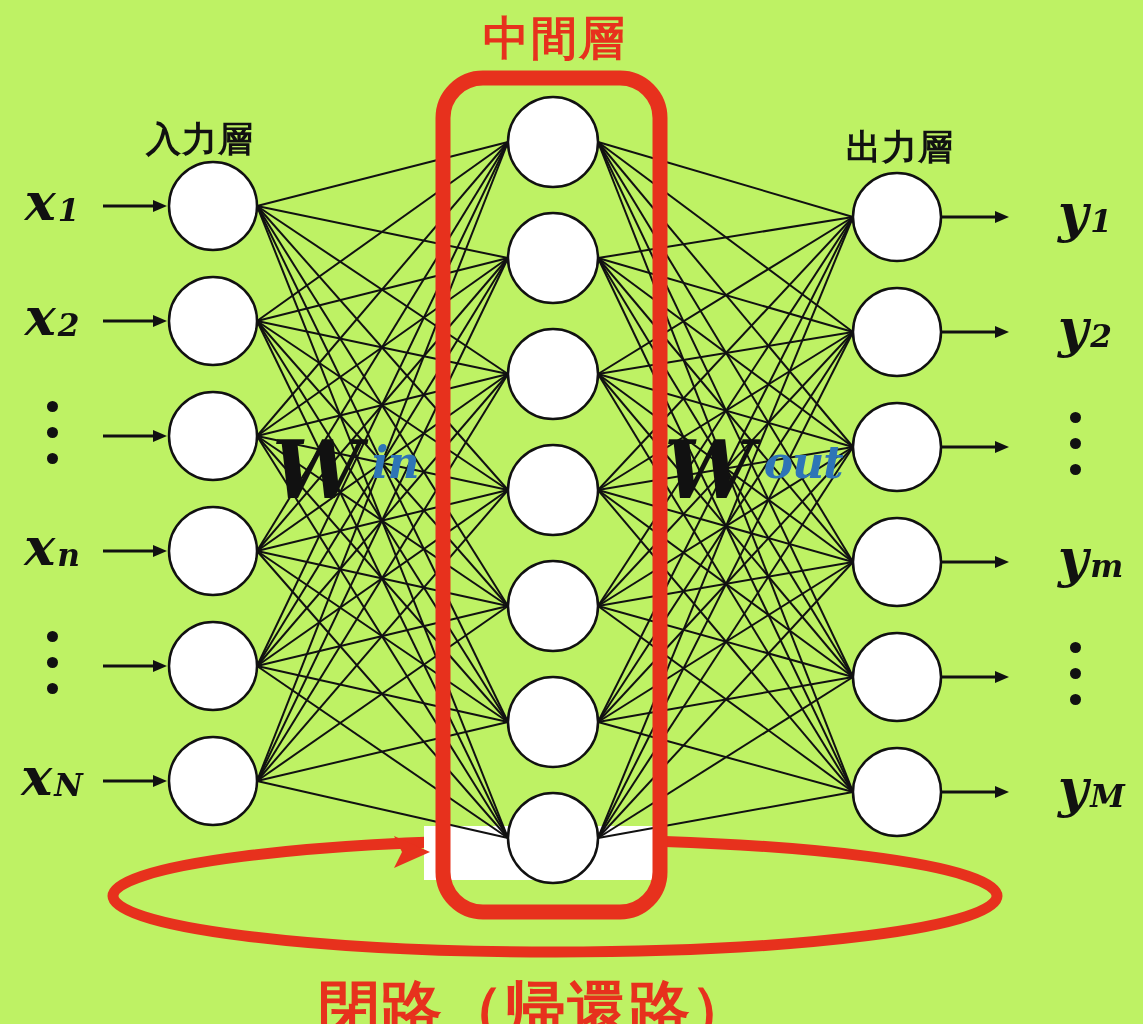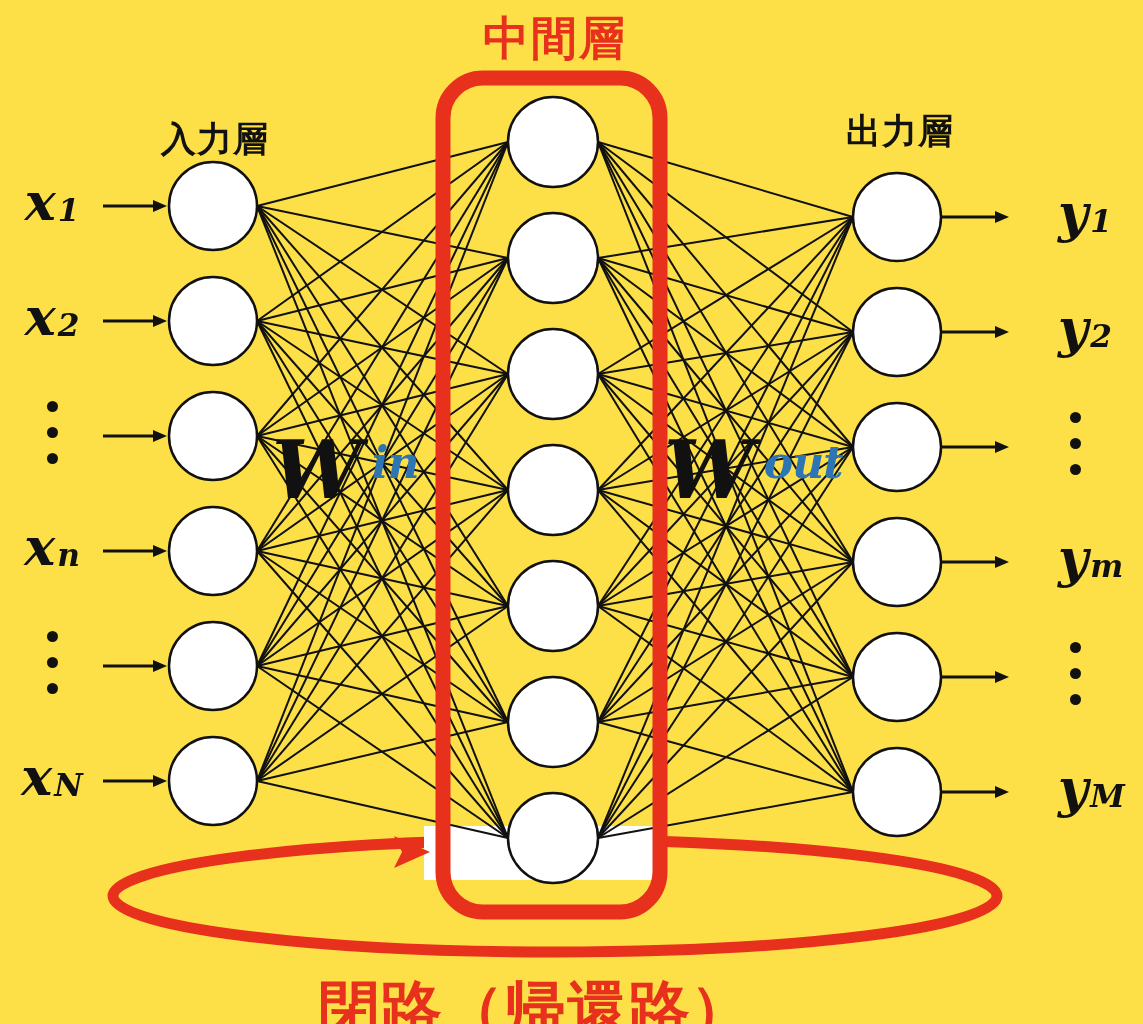--- a/index.html
+++ b/index.html
@@ -1,17 +1,17 @@
 <!DOCTYPE html>
 <html><head>
 <meta charset="utf-8">
 <style>
   html,body{margin:0;padding:0;background:#ffffff;}
   #canvas{
-    position:relative;width:1143px;height:1024px;background:#fde047;overflow:hidden;
+    position:relative;width:1143px;height:1024px;background:#bef264;overflow:hidden;
     font-family:"DejaVu Sans",sans-serif;
   }
   #net-svg{position:absolute;left:0;top:0;}
   .layer-title{
     position:absolute;text-align:center;font-weight:bold;color:#111111;
     font-size:35px;letter-spacing:1px;font-family:"DejaVu Sans",sans-serif;white-space:nowrap;
   }
   #hidden-title{font-size:46px;letter-spacing:2px;}
   #loop-label{
     position:absolute;text-align:center;font-weight:bold;font-size:62px;
@@ -166,23 +166,23 @@
       <line x1="941" y1="677" x2="1003" y2="677" stroke="#111111" stroke-width="2.8"></line>
       <polygon points="1009,677 995,671 995,683" fill="#111111"></polygon>
       <line x1="941" y1="792" x2="1003" y2="792" stroke="#111111" stroke-width="2.8"></line>
       <polygon points="1009,792 995,786 995,798" fill="#111111"></polygon>
       <rect x="443" y="78" width="217" height="834" rx="40" fill="none" stroke="#e7311d" stroke-width="15"></rect>
       <polygon points="430,852 394,836 402,852 394,868" fill="#e7311d"></polygon>
     </svg>
 
   <div id="hidden-title" class="layer-title" style="left: 405px; top: 8px; width: 300px; color: rgb(231, 49, 29);">中間層</div>
 
-  <div class="layer-title" style="left:135px;top:116px;width:160px;">入力層</div>
-
-  <div class="layer-title" style="left:820px;top:108px;width:160px;text-align:center;">出力層</div>
+  <div class="layer-title" style="left:120px;top:116px;width:160px;">入力層</div>
+
+  <div class="layer-title" style="left:820px;top:124px;width:160px;text-align:center;">出力層</div>
 
   <div class="w-label" style="left:272px;top:430px;">
     <span>W</span><span class="sup" style="color: rgb(46, 117, 182);">in</span>
   </div>
 
   <div class="w-label" style="left:664px;top:430px;">
     <span>W</span><span class="sup" style="color: rgb(46, 117, 182); text-align: right;">out</span>
   </div>
 
   <div id="input-labels">

